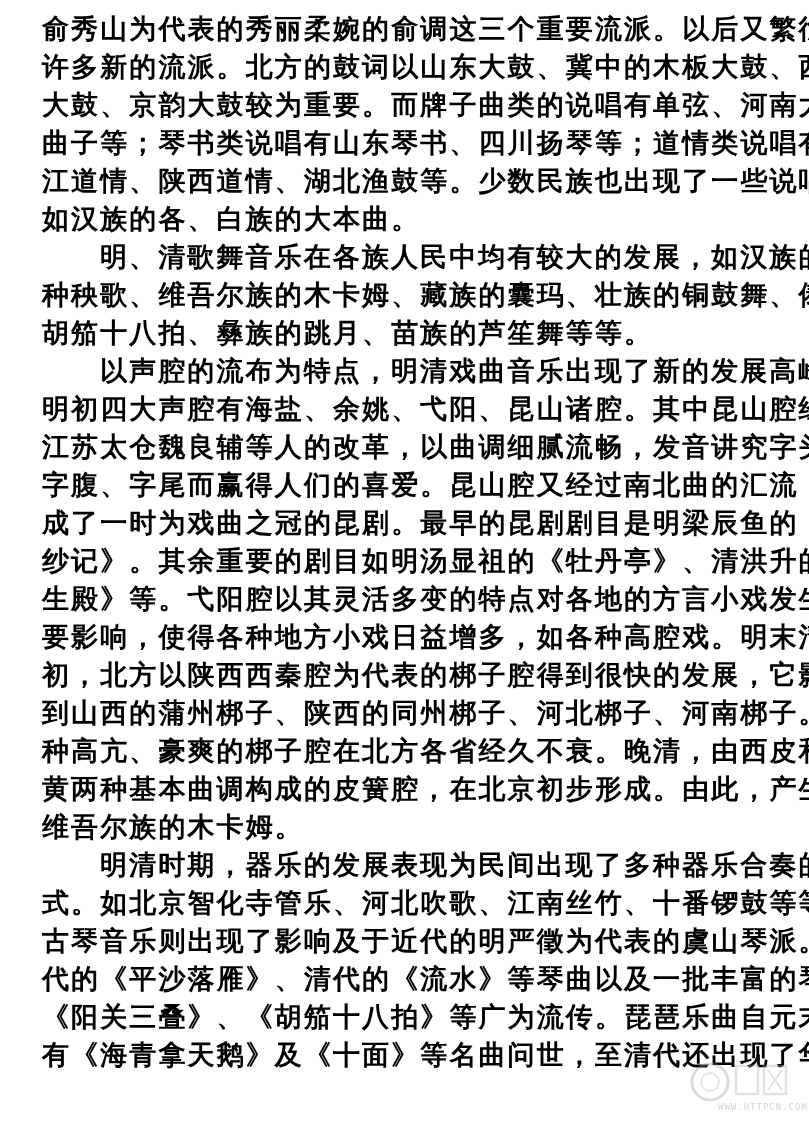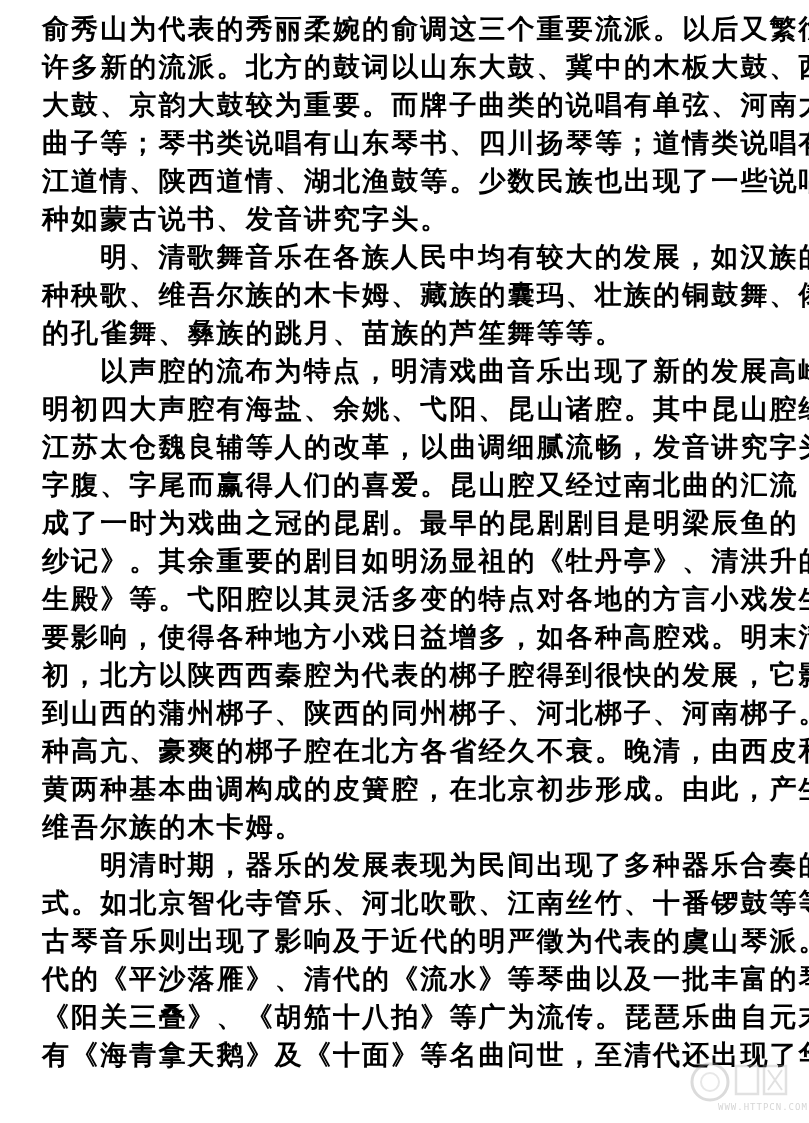--- a/index.html
+++ b/index.html
@@ -62,24 +62,24 @@
 </style>
 </head>
 <body>
 
 <div class="page">
   <div class="line" style="top:10px">俞秀山为代表的秀丽柔婉的俞调这三个重要流派。以后又繁衍出</div>
   <div class="line" style="top:48px">许多新的流派。北方的鼓词以山东大鼓、冀中的木板大鼓、西河</div>
   <div class="line" style="top:86px">大鼓、京韵大鼓较为重要。而牌子曲类的说唱有单弦、河南大调</div>
   <div class="line" style="top:124px">曲子等；琴书类说唱有山东琴书、四川扬琴等；道情类说唱有浙</div>
   <div class="line" style="top:162px">江道情、陕西道情、湖北渔鼓等。少数民族也出现了一些说唱曲</div>
-  <div class="line" style="top:200px">种如蒙古说书、发音讲究字头。</div>
+  <div class="line" style="top:200px">如汉族的各、白族的大本曲。</div>
   <div class="line indent" style="top:238px">明、清歌舞音乐在各族人民中均有较大的发展，如汉族的各</div>
   <div class="line" style="top:276px">种秧歌、维吾尔族的木卡姆、藏族的囊玛、壮族的铜鼓舞、傣族</div>
-  <div class="line" style="top:314px">的孔雀舞、彝族的跳月、苗族的芦笙舞等等。</div>
+  <div class="line" style="top:314px">胡笳十八拍、彝族的跳月、苗族的芦笙舞等等。</div>
   <div class="line indent" style="top:352px">以声腔的流布为特点，明清戏曲音乐出现了新的发展高峰。</div>
   <div class="line" style="top:390px">明初四大声腔有海盐、余姚、弋阳、昆山诸腔。其中昆山腔经由</div>
   <div class="line" style="top:428px">江苏太仓魏良辅等人的改革，以曲调细腻流畅，发音讲究字头、</div>
   <div class="line" style="top:466px">字腹、字尾而赢得人们的喜爱。昆山腔又经过南北曲的汇流，形</div>
   <div class="line" style="top:504px">成了一时为戏曲之冠的昆剧。最早的昆剧剧目是明梁辰鱼的《浣</div>
   <div class="line" style="top:542px">纱记》。其余重要的剧目如明汤显祖的《牡丹亭》、清洪升的《长</div>
   <div class="line" style="top:580px">生殿》等。弋阳腔以其灵活多变的特点对各地的方言小戏发生重</div>
   <div class="line" style="top:618px">要影响，使得各种地方小戏日益增多，如各种高腔戏。明末清</div>
   <div class="line" style="top:656px">初，北方以陕西西秦腔为代表的梆子腔得到很快的发展，它影响</div>
   <div class="line" style="top:694px">到山西的蒲州梆子、陕西的同州梆子、河北梆子、河南梆子。这</div>

